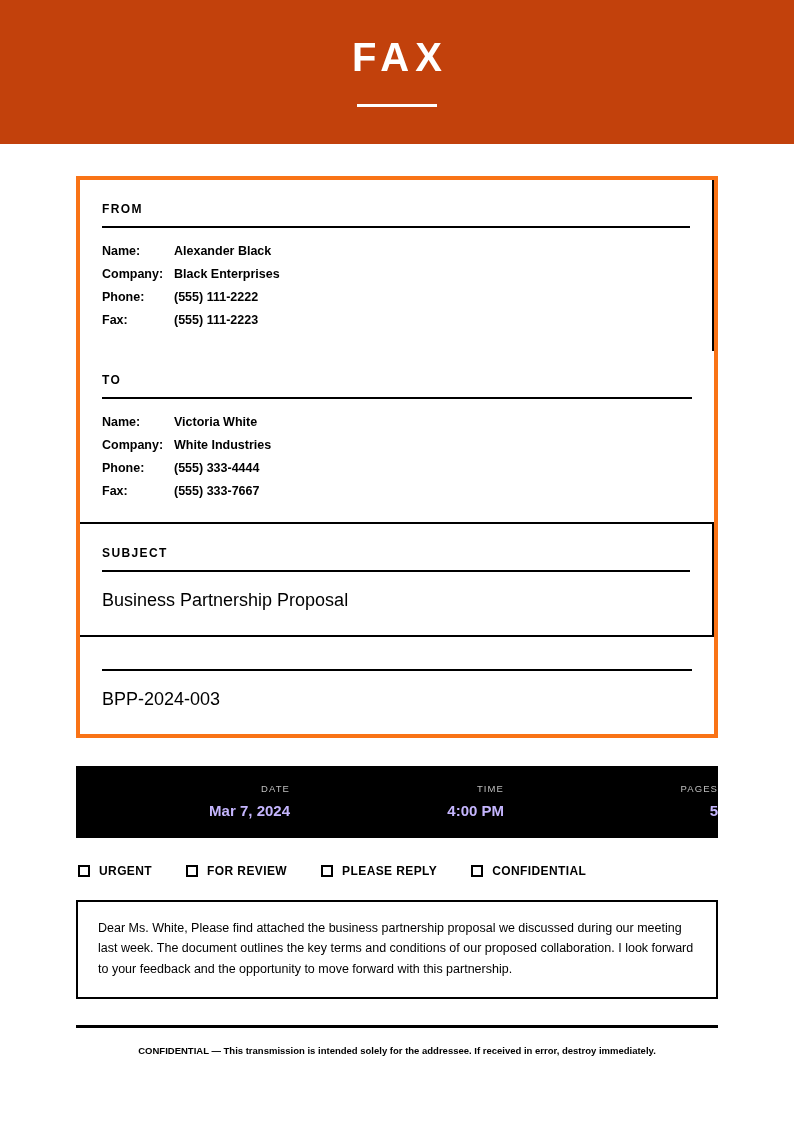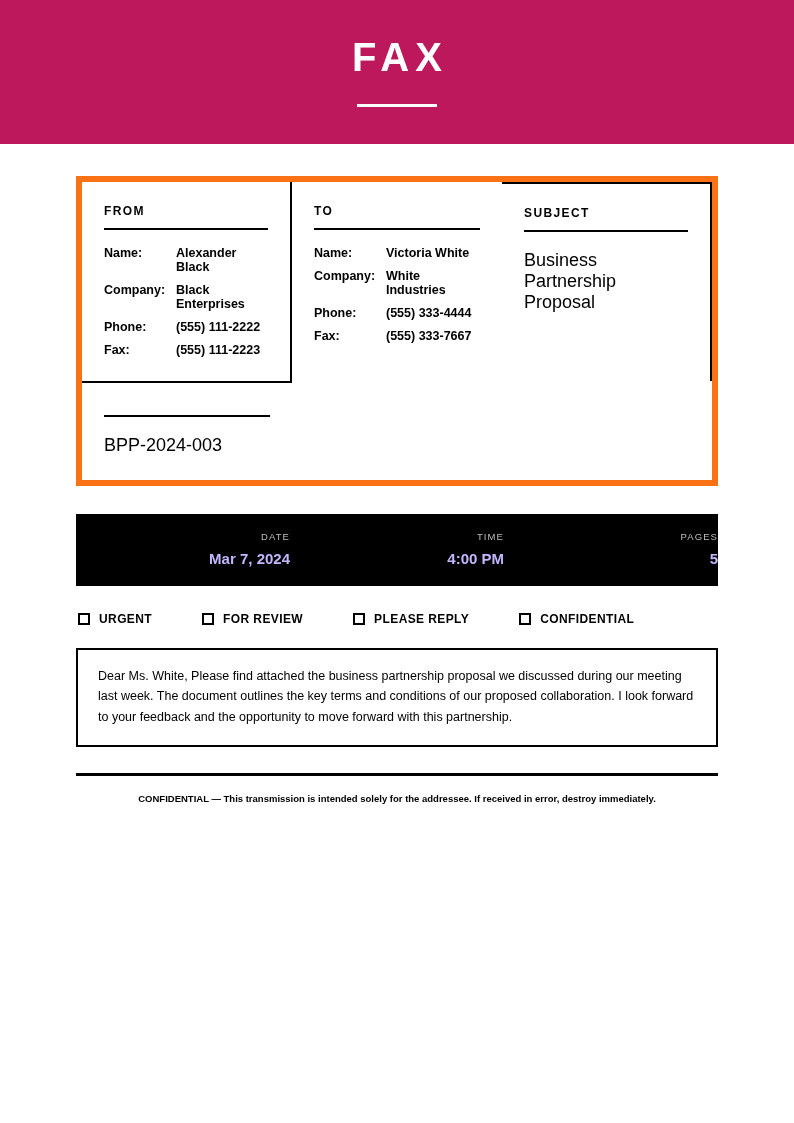--- a/index.html
+++ b/index.html
@@ -10,21 +10,21 @@
     width: 794px;
     height: 1123px;
     background: #ffffff;
     font-family: "Liberation Sans", sans-serif;
     color: #000000;
     -webkit-font-smoothing: antialiased;
   }
 
   
   .fax-header {
-    background: #be185d;
+    background: #c2410c;
     height: 144px;
     display: flex;
     flex-direction: column;
     align-items: center;
     justify-content: center;
   }
   .fax-title {
     color: #ffffff;
     font-size: 40px;
     font-weight: bold;
@@ -42,23 +42,23 @@
 
   
   .sheet {
     padding: 0 76px;
     box-sizing: border-box;
   }
 
   
   .info-grid {
     margin-top: 32px;
-    border: 6px solid #f97316;
+    border: 4px solid #f97316;
     display: grid;
-    grid-template-columns: 1fr 1fr 1fr;
+    grid-template-columns: 1fr;
   }
   .cell {
     padding: 22px 22px 24px 22px;
     box-sizing: border-box;
   }
   .cell.left-col {
     border-right: 2px solid #000000;
   }
   .cell.row2 {
     border-top: 2px solid #000000;
@@ -125,21 +125,20 @@
     font-weight: bold;
     margin-top: 8px;
   }
 
   
   .check-row {
     margin-top: 26px;
     display: flex;
     align-items: center;
     padding-left: 2px;
-    gap: 16px;
   }
   .check-item {
     display: flex;
     align-items: center;
     margin-right: 34px;
   }
   .check-item:last-child {
     margin-right: 0;
   }
   .checkbox {

